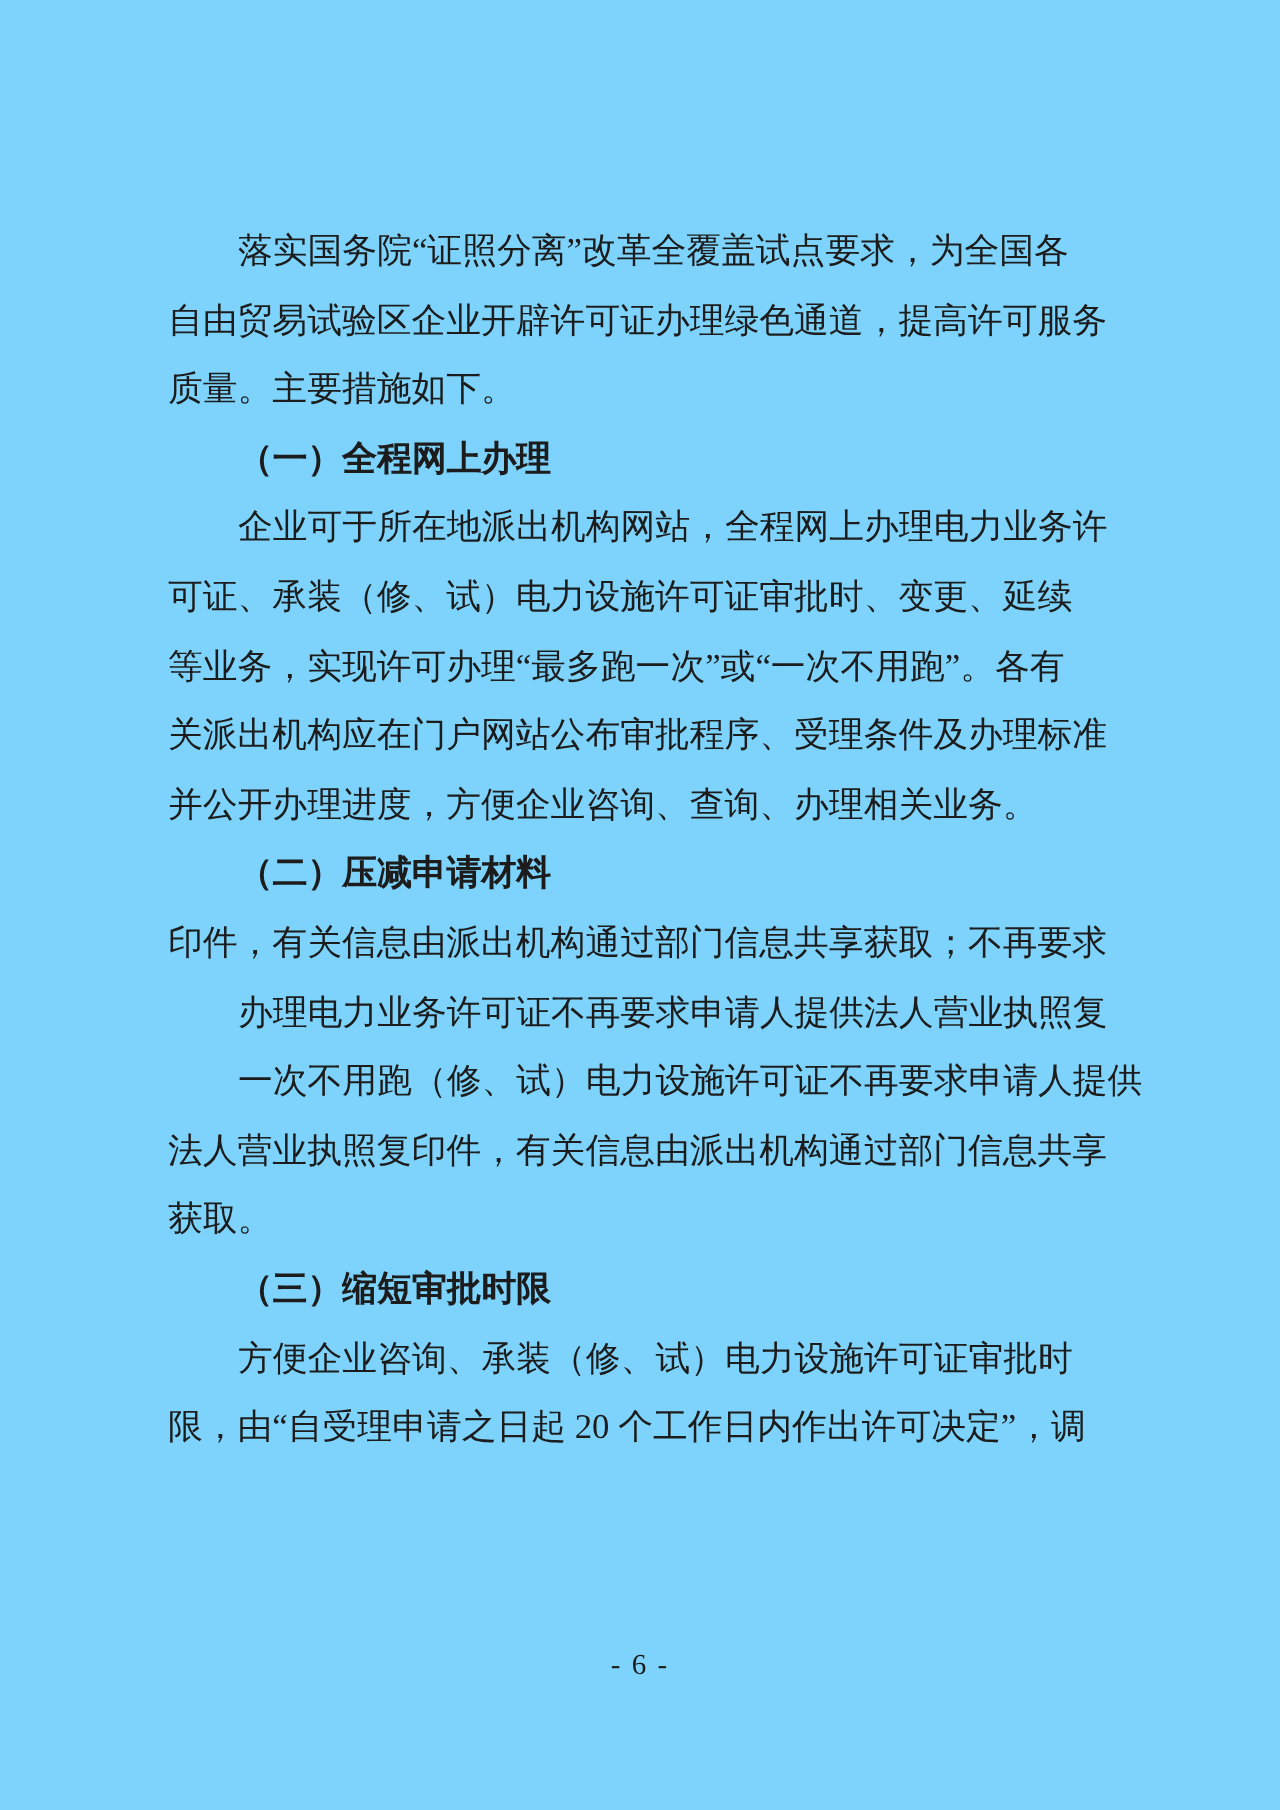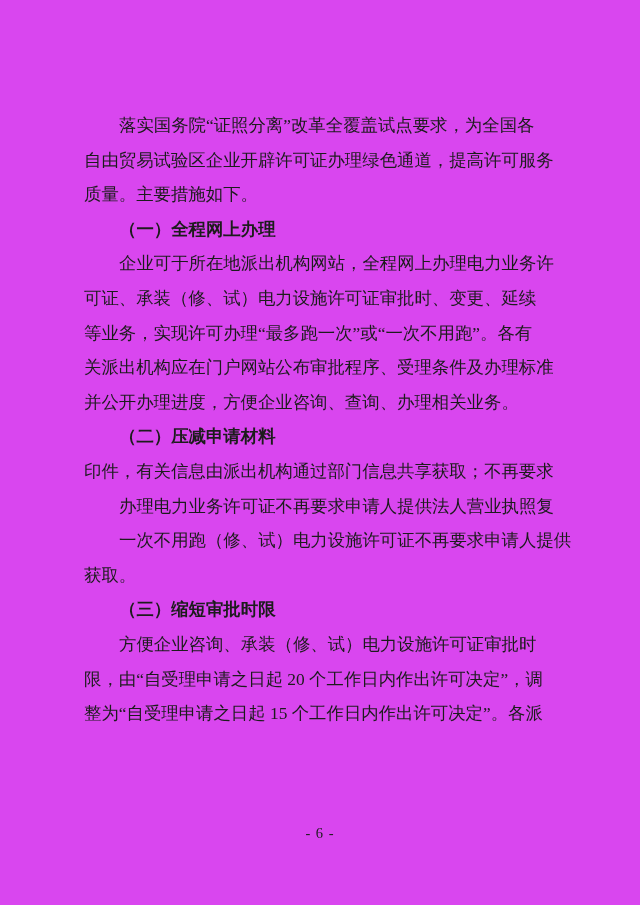--- a/index.html
+++ b/index.html
@@ -10,21 +10,21 @@
     width: 640px;
     height: 905px;
     background: #ffffff;
     position: relative;
     overflow: hidden;
     font-family: "Liberation Serif", serif;
   }
   .page {
     position: absolute;
     inset: 0;
-    background: #d946ef;
+    background: #7dd3fc;
   }
   .doc-body {
     position: absolute;
     left: 84px;
     top: 108px;
     width: 486px;
     color: #1c1c1c;
   }
   .text-line {
     height: 34.6px;
@@ -65,22 +65,22 @@
       <div class="text-line heading indent">（一）全程网上办理</div>
       <div class="text-line indent">企业可于所在地派出机构网站，全程网上办理电力业务许</div>
       <div class="text-line">可证、承装（修、试）电力设施许可证审批时、变更、延续</div>
       <div class="text-line">等业务，实现许可办理“最多跑一次”或“一次不用跑”。各有</div>
       <div class="text-line">关派出机构应在门户网站公布审批程序、受理条件及办理标准</div>
       <div class="text-line">并公开办理进度，方便企业咨询、查询、办理相关业务。</div>
       <div class="text-line heading indent">（二）压减申请材料</div>
       <div class="text-line">印件，有关信息由派出机构通过部门信息共享获取；不再要求</div>
       <div class="text-line indent">办理电力业务许可证不再要求申请人提供法人营业执照复</div>
       <div class="text-line indent">一次不用跑（修、试）电力设施许可证不再要求申请人提供</div>
+      <div class="text-line">法人营业执照复印件，有关信息由派出机构通过部门信息共享</div>
       <div class="text-line">获取。</div>
       <div class="text-line heading indent">（三）缩短审批时限</div>
       <div class="text-line indent">方便企业咨询、承装（修、试）电力设施许可证审批时</div>
       <div class="text-line">限，由“自受理申请之日起 20 个工作日内作出许可决定”，调</div>
-      <div class="text-line">整为“自受理申请之日起 15 个工作日内作出许可决定”。各派</div>
     </section>
   <footer class="page-footer">
     <span class="page-number">- 6 -</span>
   </footer>
 </main>
 
 </body></html>

